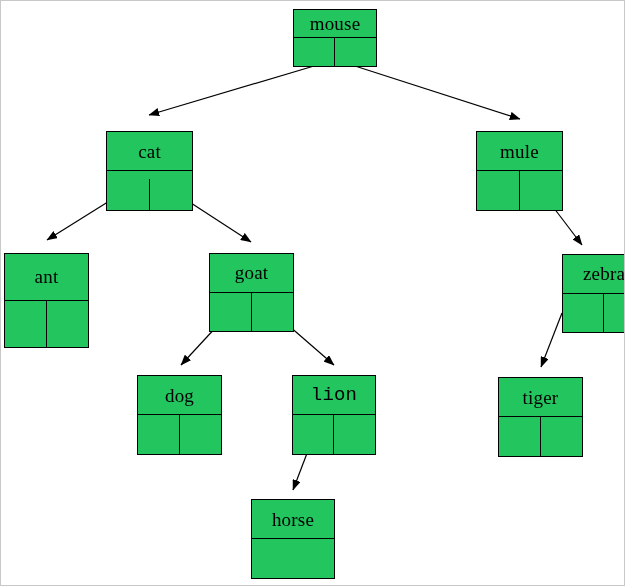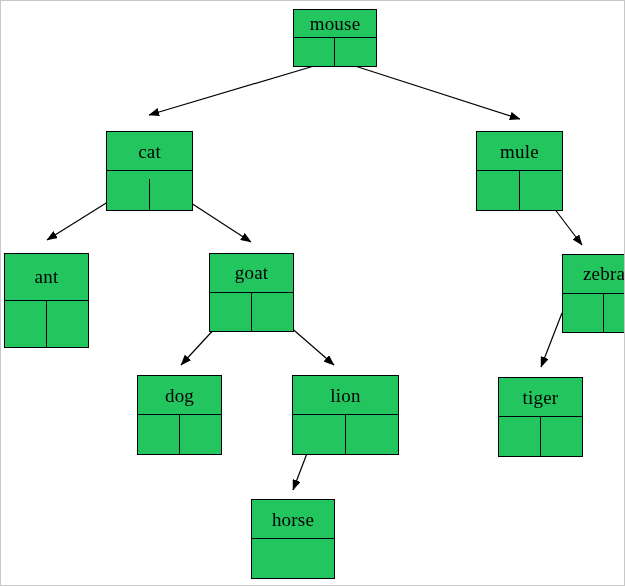--- a/index.html
+++ b/index.html
@@ -128,21 +128,21 @@
           <div class="ptr right"></div>
         </div>
       </div>
       <div class="node" style="left: 136px; top: 374px; width: 85px; height: 80px;">
         <div class="node-label">dog</div>
         <div class="node-ptrs">
           <div class="ptr left"></div>
           <div class="ptr right"></div>
         </div>
       </div>
-      <div class="node" style="left: 291px; top: 374px; width: 107px; height: 80px;">
+      <div class="node" style="left: 291px; top: 374px; width: 84px; height: 80px; font-family: Liberation Mono, monospace;">
         <div class="node-label">lion</div>
         <div class="node-ptrs">
           <div class="ptr left"></div>
           <div class="ptr right"></div>
         </div>
       </div>
       <div class="node" style="left: 497px; top: 376px; width: 85px; height: 80px;">
         <div class="node-label">tiger</div>
         <div class="node-ptrs">
           <div class="ptr left"></div>

